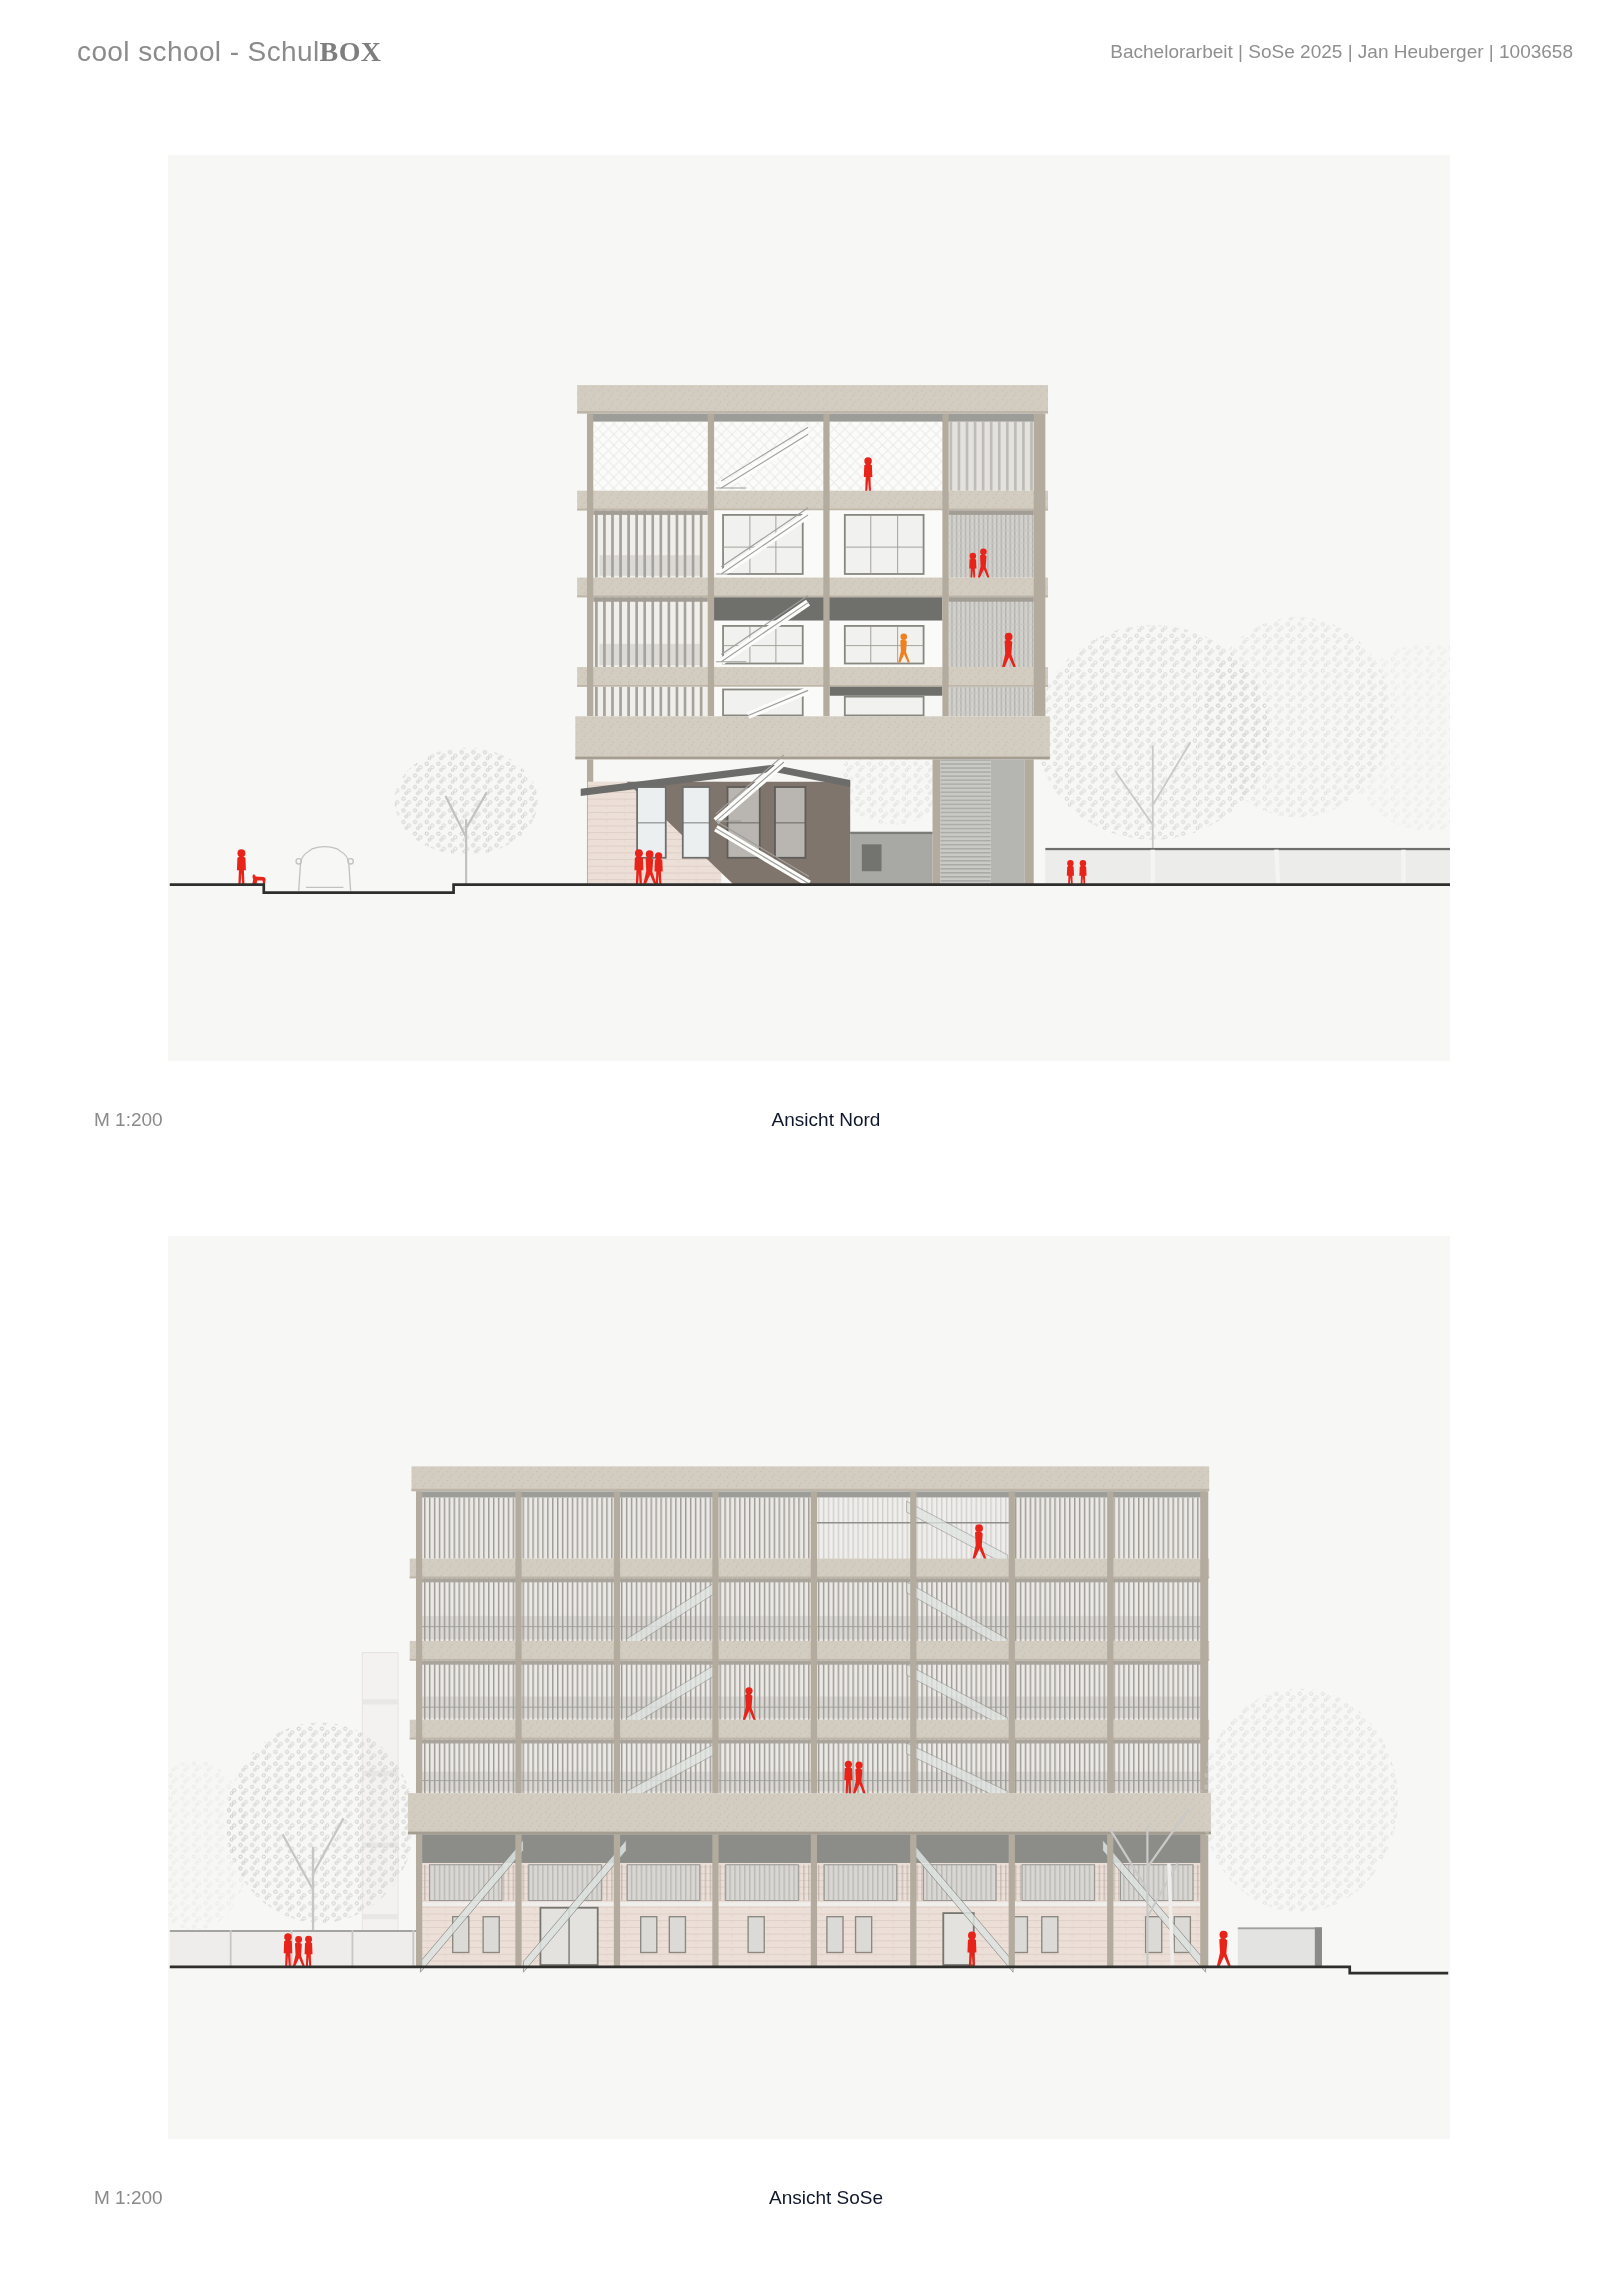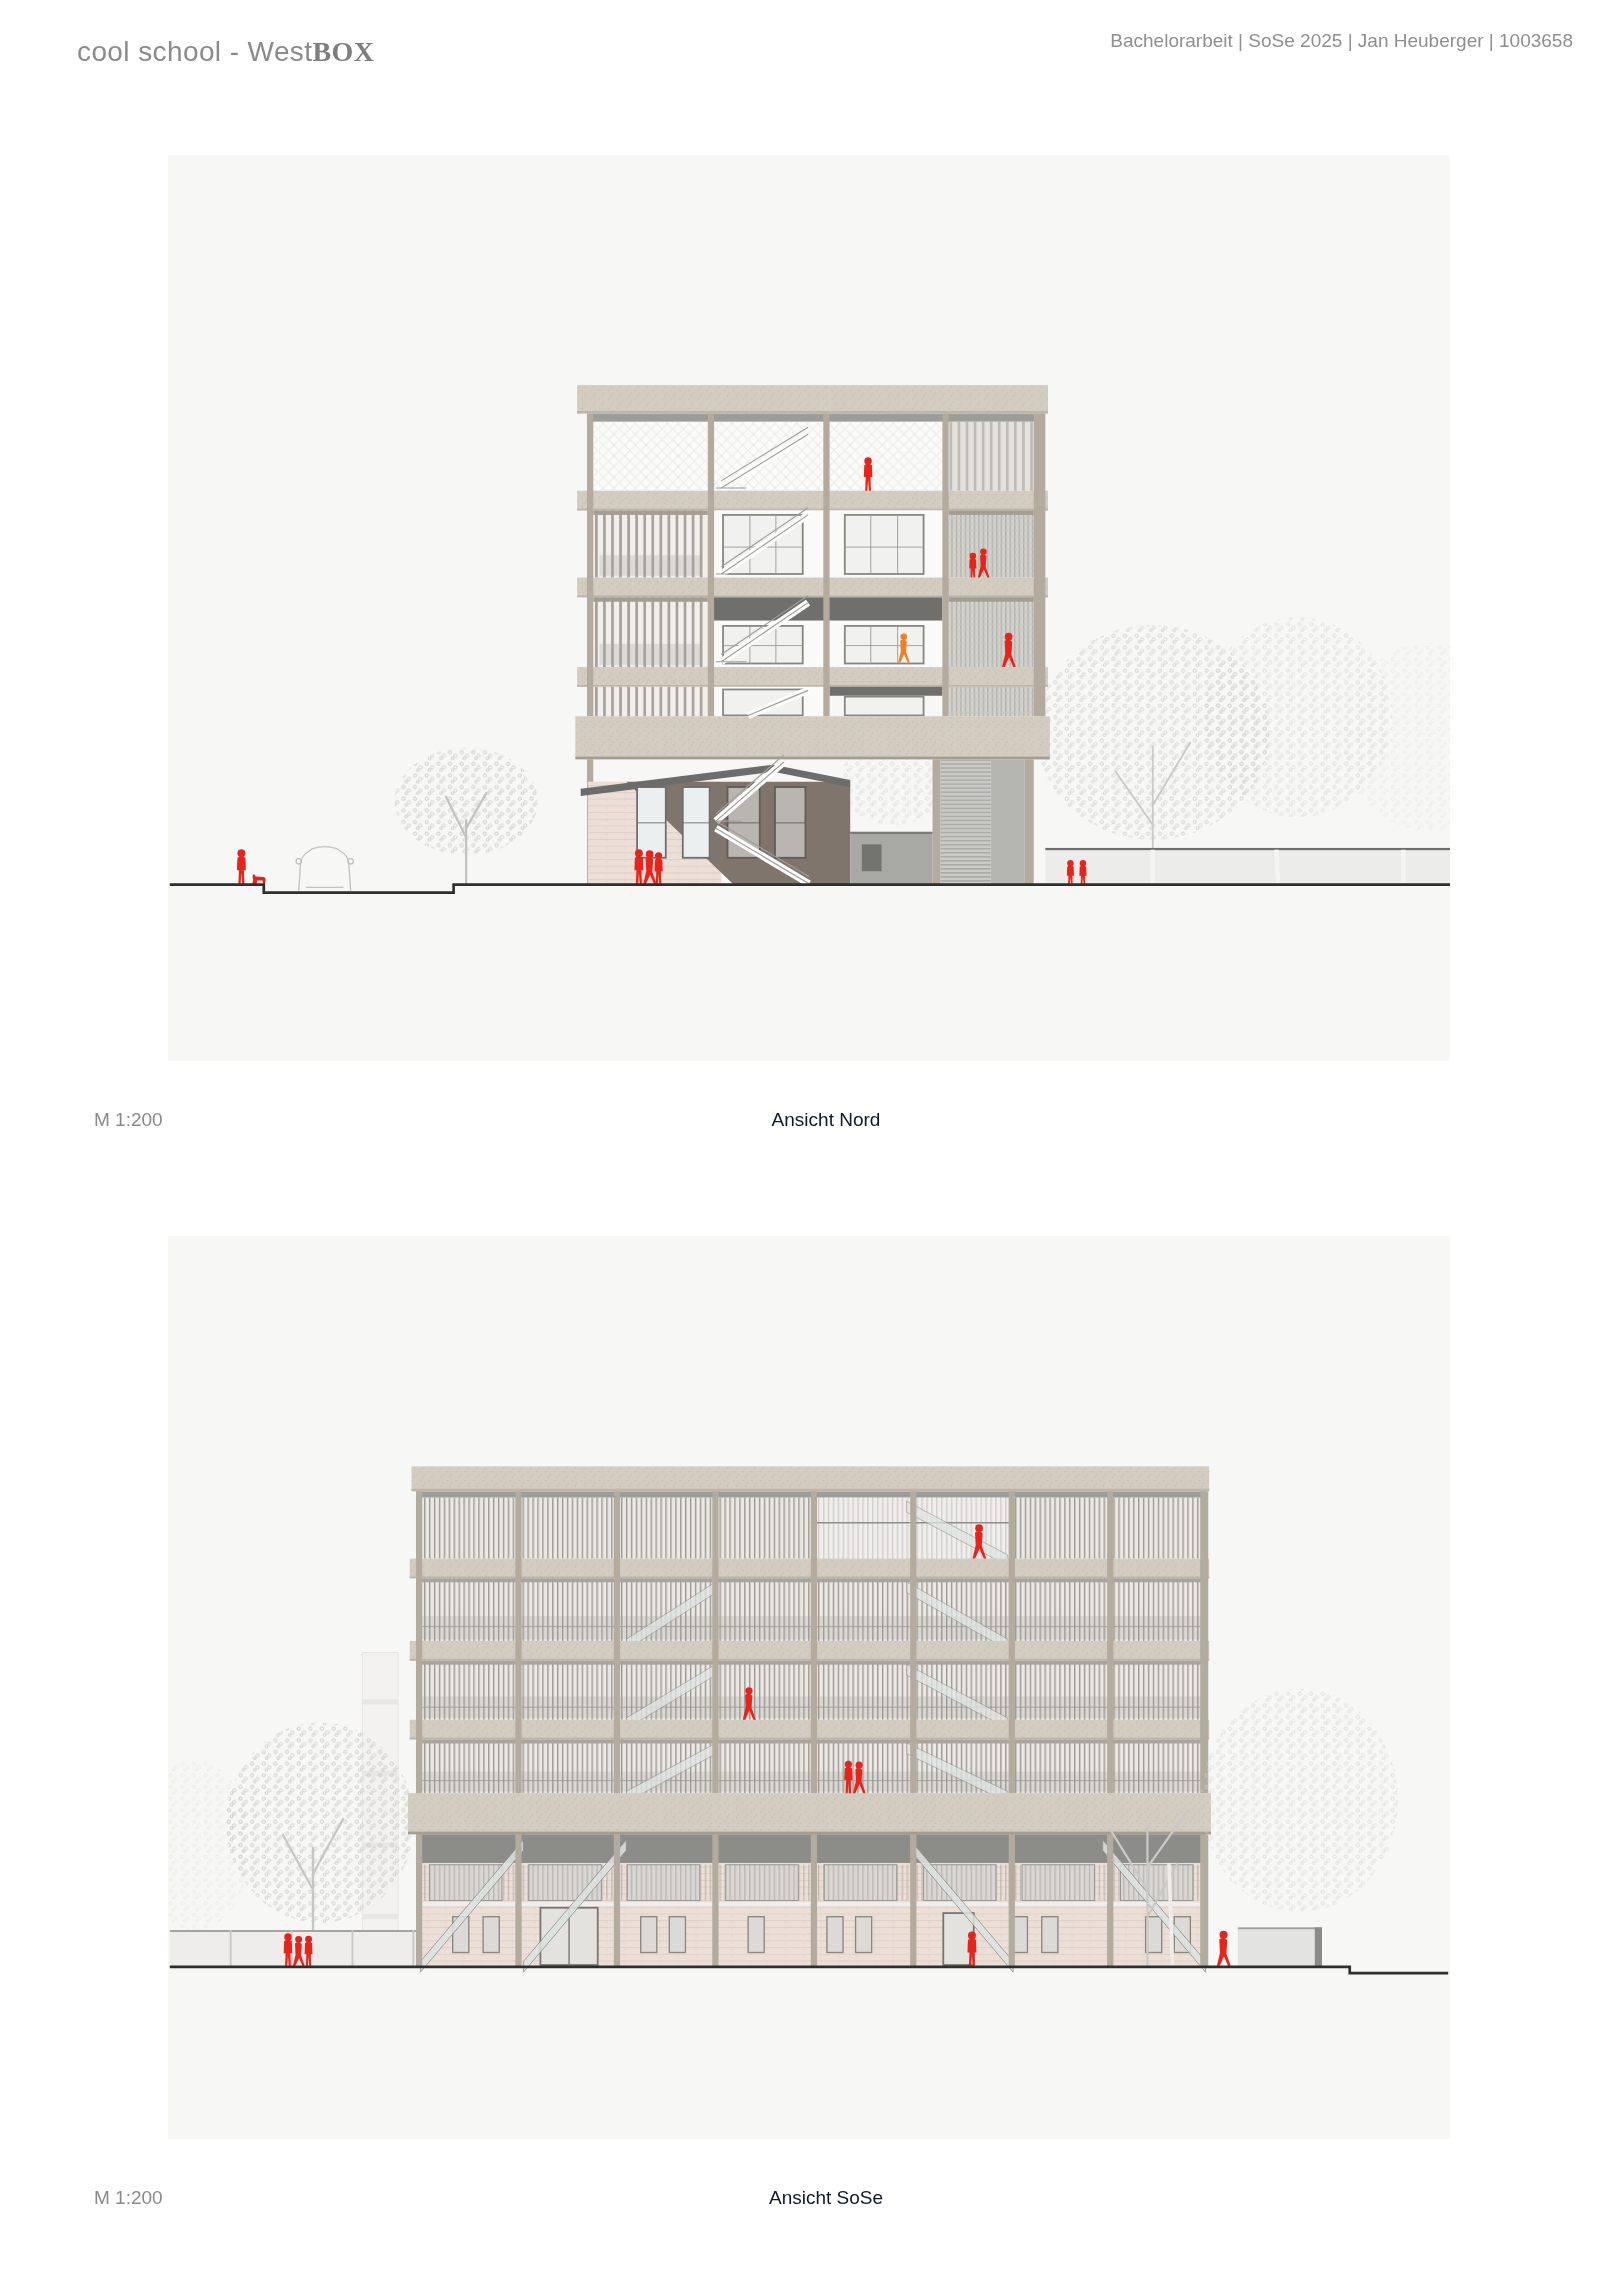--- a/index.html
+++ b/index.html
@@ -1,39 +1,39 @@
 <!DOCTYPE html>
 <html style="font-size:14.3px"><head>
 <meta charset="utf-8">
 <style>
   * { margin:0; padding:0; box-sizing:border-box; }
   html,body { width:1621px; height:2293px; background:#ffffff; font-family:"Liberation Sans",sans-serif; }
   .sheet { position:relative; width:1621px; height:2293px; background:#ffffff; overflow:hidden; }
 
   .hdr-title { position:absolute; left:77px; top:36px; font-size:28px; letter-spacing:0.4px; color:#8b8b8b; }
   .hdr-title .bold { font-weight:bold; color:#7e7e7e;font-family:Liberation Serif, serif; }
-  .hdr-meta  { position:absolute; right:48px; top:30px; font-size:19px; color:#8f8f8f; }
+  .hdr-meta  { position:absolute; right:48px; top:41px; font-size:19px; color:#8f8f8f; }
 
   .panel { position:absolute; left:168px; width:1282px; background:#f7f7f6; }
   .panel.top { top:155px;  height:906px; }
   .panel.bot { top:1236px; height:903px; }
   .panel svg { display:block; width:1282px; height:100%; }
 
   .cap-row { position:absolute; left:17px; width:1621px; height:27px; }
   .cap-row.r1 { top:1109px; }
   .cap-row.r2 { top:2187px; }
   .cap-scale { position:absolute; left:77px; top:0; font-size:19px; color:#8a8a8a; }
   .cap-name  { position:absolute; left:168px; width:1282px; top:0; text-align:center; font-size:19px; color:#0f172a; }
 </style>
 </head>
 <body>
 
 <div class="sheet">
 
-  <div class="hdr-title"><span>cool school - West</span><span class="bold">BOX</span></div>
+  <div class="hdr-title"><span>cool school - Schul</span><span class="bold">BOX</span></div>
   <div class="hdr-meta">Bachelorarbeit | SoSe 2025 | Jan Heuberger | 1003658</div>
 
   <svg width="0" height="0" style="position:absolute">
     <defs>
       <pattern id="speck" width="10" height="10" patternUnits="userSpaceOnUse">
         <rect width="10" height="10" fill="#d3ccc0"></rect>
         <circle cx="2" cy="3" r="0.9" fill="#c6beb0"></circle>
         <circle cx="7" cy="6" r="0.9" fill="#cac2b4"></circle>
         <circle cx="5" cy="9" r="0.8" fill="#c1b9ab"></circle>
       </pattern>

